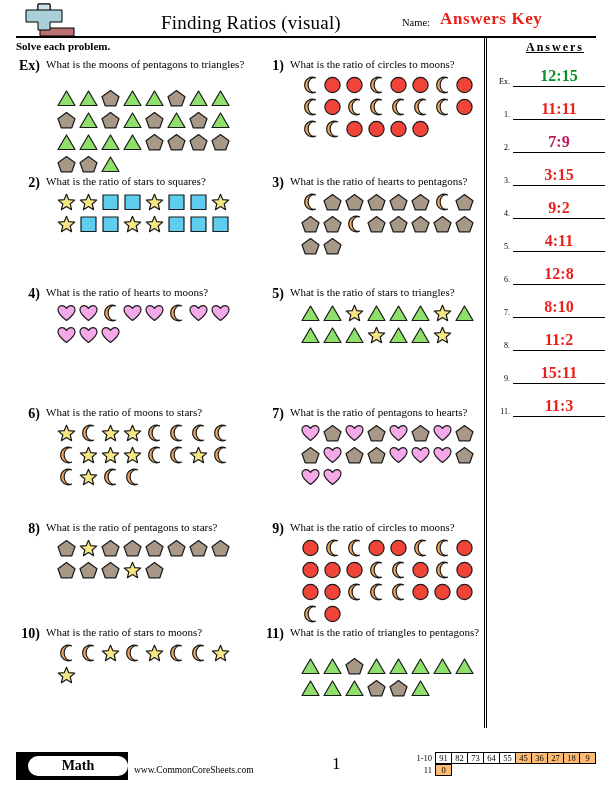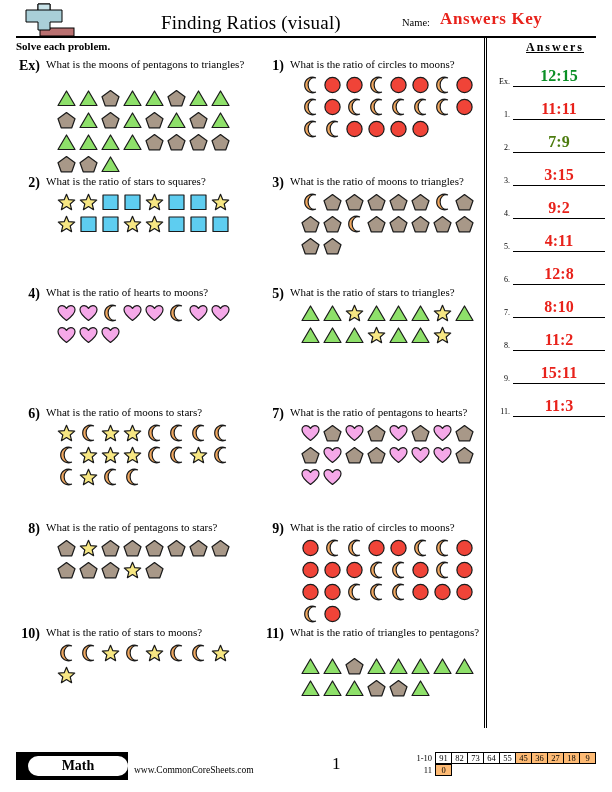--- a/index.html
+++ b/index.html
@@ -126,21 +126,21 @@
         <div class="ans-val first" style="color: rgb(10, 143, 37);">12:15</div>
         <div class="ans-line"></div>
       </div>
       <div class="ans-row">
         <div class="ans-num">1.</div>
         <div class="ans-val" style="color: rgb(232, 34, 27);">11:11</div>
         <div class="ans-line"></div>
       </div>
       <div class="ans-row">
         <div class="ans-num">2.</div>
-        <div class="ans-val" style="color: #4d7c0f;">7:9</div>
+        <div class="ans-val" style="color: #be185d;">7:9</div>
         <div class="ans-line"></div>
       </div>
       <div class="ans-row">
         <div class="ans-num">3.</div>
         <div class="ans-val" style="color: rgb(232, 34, 27);">3:15</div>
         <div class="ans-line"></div>
       </div>
       <div class="ans-row">
         <div class="ans-num">4.</div>
         <div class="ans-val" style="color: rgb(232, 34, 27);">9:2</div>
@@ -332,21 +332,21 @@
               <rect x="2" y="2" width="15" height="14.5" fill="#5ecdf0" stroke="#1a1a1a" stroke-width="1.2" stroke-linejoin="round"></rect>
             </svg></span><span class="sh"><svg width="19" height="18" viewBox="0 0 19 18">
               <rect x="2" y="2" width="15" height="14.5" fill="#5ecdf0" stroke="#1a1a1a" stroke-width="1.2" stroke-linejoin="round"></rect>
             </svg></span><span class="sh"><svg width="19" height="18" viewBox="0 0 19 18">
               <rect x="2" y="2" width="15" height="14.5" fill="#5ecdf0" stroke="#1a1a1a" stroke-width="1.2" stroke-linejoin="round"></rect>
             </svg></span></div>
       </div>
     </div>
     <div class="prob" style="left: 258px; top: 117px;">
       <div class="prob-num">3)</div>
-      <div class="prob-q">What is the ratio of moons to triangles?</div>
+      <div class="prob-q">What is the ratio of hearts to pentagons?</div>
       <div class="shapes" style="top: 17px;">
         <div class="srow"><span class="sh"><svg width="19" height="18" viewBox="0 0 19 18">
               <path d="M14.5 1.8 A7.8 7.8 0 1 0 14.5 16.2 A6.0 7.4 0 1 1 14.5 1.8 Z" fill="#f0a860" stroke="#1a1a1a" stroke-width="1.2" stroke-linejoin="round"></path>
             </svg></span><span class="sh"><svg width="19" height="18" viewBox="0 0 19 18">
               <polygon points="9.5,1.5 18,7.8 14.8,16.8 4.2,16.8 1,7.8" fill="#a89888" stroke="#1a1a1a" stroke-width="1.2" stroke-linejoin="round"></polygon>
             </svg></span><span class="sh"><svg width="19" height="18" viewBox="0 0 19 18">
               <polygon points="9.5,1.5 18,7.8 14.8,16.8 4.2,16.8 1,7.8" fill="#a89888" stroke="#1a1a1a" stroke-width="1.2" stroke-linejoin="round"></polygon>
             </svg></span><span class="sh"><svg width="19" height="18" viewBox="0 0 19 18">
               <polygon points="9.5,1.5 18,7.8 14.8,16.8 4.2,16.8 1,7.8" fill="#a89888" stroke="#1a1a1a" stroke-width="1.2" stroke-linejoin="round"></polygon>
             </svg></span><span class="sh"><svg width="19" height="18" viewBox="0 0 19 18">

